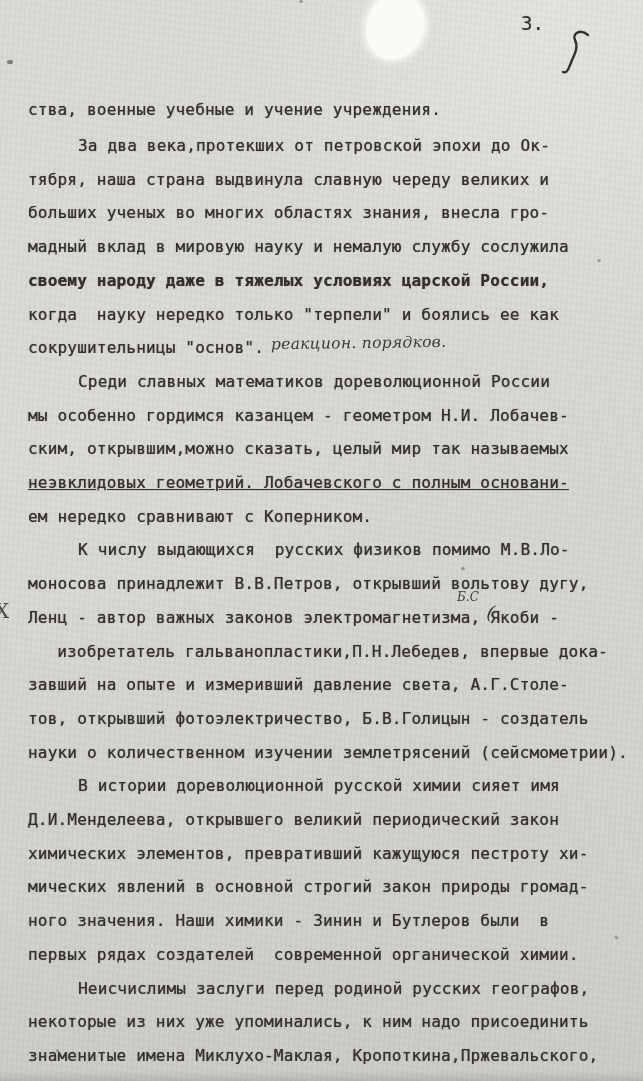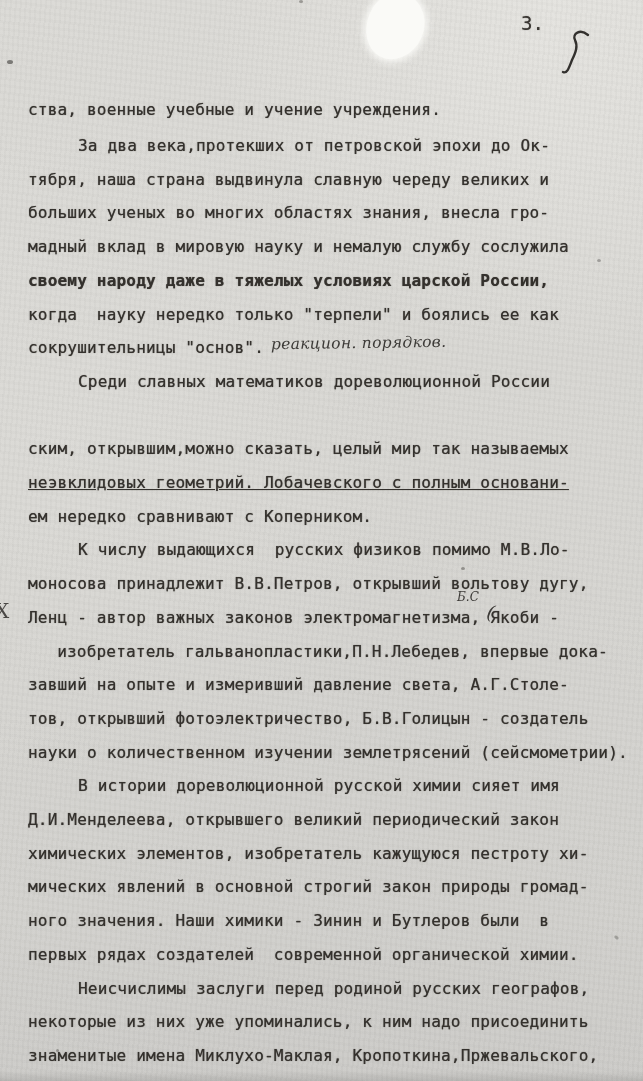--- a/index.html
+++ b/index.html
@@ -86,33 +86,34 @@
   <div class="text-block">
       <div class="line" style="top: 100px;">ства, военные учебные и учение учреждения.</div>
       <div class="line indent" style="top: 136px;">За два века,протекших от петровской эпохи до Ок-</div>
       <div class="line" style="top: 169.7px;">тября, наша страна выдвинула славную череду великих и</div>
       <div class="line" style="top: 203.4px;">больших ученых во многих областях знания, внесла гро-</div>
       <div class="line" style="top: 237.1px;">мадный вклад в мировую науку и немалую службу сослужила</div>
       <div class="line" style="top: 270.8px; font-weight: bold;">своему народу даже в тяжелых условиях царской России,</div>
       <div class="line" style="top: 304.5px;">когда  науку нередко только "терпели" и боялись ее как</div>
       <div class="line" style="top: 338.2px;">сокрушительницы "основ".</div>
       <div class="line indent" style="top: 371.9px;">Среди славных математиков дореволюционной России</div>
+      <div class="line" style="top: 405.6px;">мы особенно гордимся казанцем - геометром Н.И. Лобачев-</div>
       <div class="line" style="top: 439.3px;">ским, открывшим,можно сказать, целый мир так называемых</div>
       <div class="line" style="top: 473px; text-decoration: underline;">неэвклидовых геометрий. Лобачевского с полным основани-</div>
       <div class="line" style="top: 506.7px;">ем нередко сравнивают с Коперником.</div>
       <div class="line indent" style="top: 540.4px;">К числу выдающихся  русских физиков помимо М.В.Ло-</div>
       <div class="line" style="top: 574.1px;">моносова принадлежит В.В.Петров, открывший вольтову дугу,</div>
       <div class="line" style="top: 607.8px;">Ленц - автор важных законов электромагнетизма, Якоби -</div>
       <div class="line" style="top: 641.5px; text-align: center;">изобретатель гальванопластики,П.Н.Лебедев, впервые дока-</div>
       <div class="line" style="top: 675.2px;">завший на опыте и измеривший давление света, А.Г.Столе-</div>
       <div class="line" style="top: 708.9px;">тов, открывший фотоэлектричество, Б.В.Голицын - создатель</div>
       <div class="line" style="top: 742.6px;">науки о количественном изучении землетрясений (сейсмометрии).</div>
       <div class="line indent" style="top: 776.3px;">В истории дореволюционной русской химии сияет имя</div>
       <div class="line" style="top: 810px;">Д.И.Менделеева, открывшего великий периодический закон</div>
-      <div class="line" style="top: 843.7px;">химических элементов, изобретатель кажущуюся пестроту хи-</div>
+      <div class="line" style="top: 843.7px;">химических элементов, превративший кажущуюся пестроту хи-</div>
       <div class="line" style="top: 877.4px;">мических явлений в основной строгий закон природы громад-</div>
       <div class="line" style="top: 911.1px;">ного значения. Наши химики - Зинин и Бутлеров были  в</div>
       <div class="line" style="top: 944.8px;">первых рядах создателей  современной органической химии.</div>
       <div class="line indent" style="top: 978.5px;">Неисчислимы заслуги перед родиной русских географов,</div>
       <div class="line" style="top: 1012.2px;">некоторые из них уже упоминались, к ним надо присоединить</div>
       <div class="line" style="top: 1045.9px;">знаменитые имена Миклухо-Маклая, Кропоткина,Пржевальского,</div>
     </div>
 
   <div class="handwriting hw-note">реакцион. порядков.</div>
 

